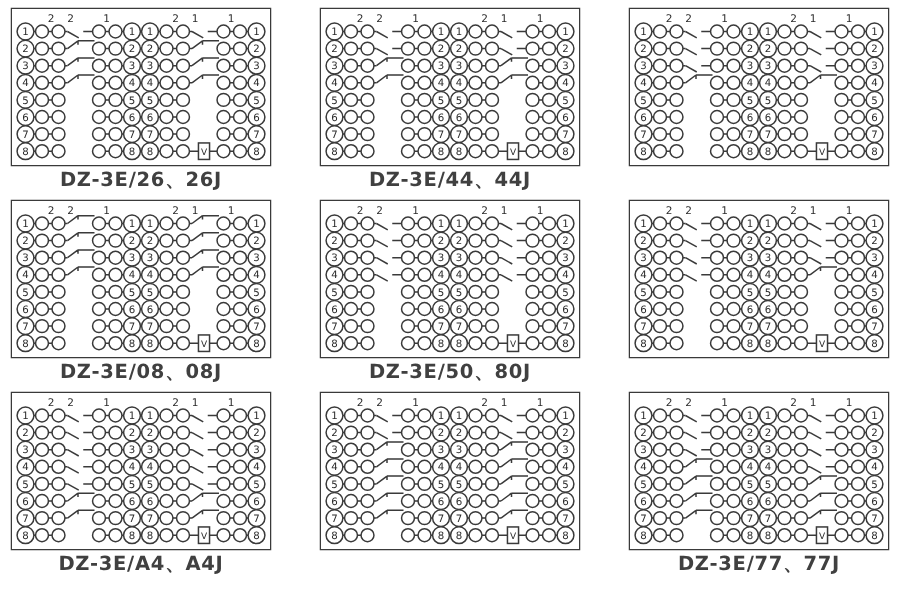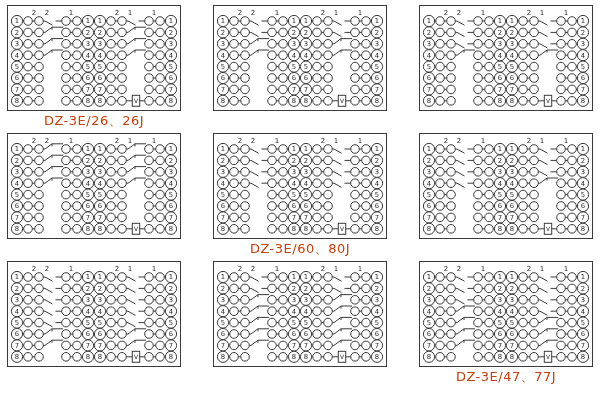--- a/index.html
+++ b/index.html
@@ -1,19 +1,19 @@
 <!DOCTYPE html>
 <html><head>
 <meta charset="utf-8">
 <style>
   html,body{margin:0;padding:0;background:#ffffff;}
   body{width:600px;height:400px;font-family:"DejaVu Sans",sans-serif;overflow:hidden;}
   .grid{display:grid;grid-template-columns:repeat(3,1fr);column-gap:26px;row-gap:2px;padding:5px 4px 0 4px;}
   .cell{display:flex;flex-direction:column;align-items:center;}
-  .caption{font-size:13px;color:#c2410c;letter-spacing:0.5px;line-height:20px;height:20px;white-space:nowrap;}
+  .caption{font-size:13px;color:#404040;letter-spacing:0.5px;line-height:20px;height:20px;white-space:nowrap;font-weight:bold;}
   svg.panel{display:block;}
 </style>
 </head>
 <body>
 
 <div class="grid">
     <div class="cell">
       <svg viewBox="0 0 174 106" width="174" height="106" class="panel">
         <rect x="0.5" y="0.5" width="173" height="105" fill="none" stroke="#3a3a3a" stroke-width="1"></rect>
         <text x="27" y="9.5" font-size="7" fill="#2a2a2a" text-anchor="middle" font-family="&quot;DejaVu Sans&quot;, sans-serif">2</text>
@@ -366,20 +366,21 @@
         <text x="129" y="98.1" font-size="6" fill="#2a2a2a" text-anchor="middle" font-family="&quot;DejaVu Sans&quot;, sans-serif">V</text>
         <circle cx="104" cy="95.8" r="4.3" fill="#fff" stroke="#3a3a3a" stroke-width="1"></circle>
         <circle cx="115" cy="95.8" r="4.3" fill="#fff" stroke="#3a3a3a" stroke-width="1"></circle>
         <circle cx="142" cy="95.8" r="4.3" fill="#fff" stroke="#3a3a3a" stroke-width="1"></circle>
         <circle cx="153" cy="95.8" r="4.3" fill="#fff" stroke="#3a3a3a" stroke-width="1"></circle>
         <circle cx="93" cy="95.8" r="5.6" fill="#fff" stroke="#3a3a3a" stroke-width="1"></circle>
         <text x="93" y="98.2" font-size="6.8" fill="#2a2a2a" text-anchor="middle" font-family="&quot;DejaVu Sans&quot;, sans-serif">8</text>
         <circle cx="164" cy="95.8" r="5.6" fill="#fff" stroke="#3a3a3a" stroke-width="1"></circle>
         <text x="164" y="98.2" font-size="6.8" fill="#2a2a2a" text-anchor="middle" font-family="&quot;DejaVu Sans&quot;, sans-serif">8</text>
       </svg>
+      <div class="caption">DZ-3E/44、44J</div>
     </div>
     <div class="cell">
       <svg viewBox="0 0 174 106" width="174" height="106" class="panel">
         <rect x="0.5" y="0.5" width="173" height="105" fill="none" stroke="#3a3a3a" stroke-width="1"></rect>
         <text x="27" y="9.5" font-size="7" fill="#2a2a2a" text-anchor="middle" font-family="&quot;DejaVu Sans&quot;, sans-serif">2</text>
         <text x="40" y="9.5" font-size="7" fill="#2a2a2a" text-anchor="middle" font-family="&quot;DejaVu Sans&quot;, sans-serif">2</text>
         <text x="64" y="9.5" font-size="7" fill="#2a2a2a" text-anchor="middle" font-family="&quot;DejaVu Sans&quot;, sans-serif">1</text>
         <line x1="15.4" y1="16" x2="38" y2="16" stroke="#3a3a3a" stroke-width="1"></line>
         <line x1="48.5" y1="16" x2="75.6" y2="16" stroke="#3a3a3a" stroke-width="1"></line>
         <path d="M38,16 L45.5,20.2" stroke="#3a3a3a" fill="none" stroke-width="1"></path>
@@ -726,20 +727,21 @@
         <text x="129" y="98.1" font-size="6" fill="#2a2a2a" text-anchor="middle" font-family="&quot;DejaVu Sans&quot;, sans-serif">V</text>
         <circle cx="104" cy="95.8" r="4.3" fill="#fff" stroke="#3a3a3a" stroke-width="1"></circle>
         <circle cx="115" cy="95.8" r="4.3" fill="#fff" stroke="#3a3a3a" stroke-width="1"></circle>
         <circle cx="142" cy="95.8" r="4.3" fill="#fff" stroke="#3a3a3a" stroke-width="1"></circle>
         <circle cx="153" cy="95.8" r="4.3" fill="#fff" stroke="#3a3a3a" stroke-width="1"></circle>
         <circle cx="93" cy="95.8" r="5.6" fill="#fff" stroke="#3a3a3a" stroke-width="1"></circle>
         <text x="93" y="98.2" font-size="6.8" fill="#2a2a2a" text-anchor="middle" font-family="&quot;DejaVu Sans&quot;, sans-serif">8</text>
         <circle cx="164" cy="95.8" r="5.6" fill="#fff" stroke="#3a3a3a" stroke-width="1"></circle>
         <text x="164" y="98.2" font-size="6.8" fill="#2a2a2a" text-anchor="middle" font-family="&quot;DejaVu Sans&quot;, sans-serif">8</text>
       </svg>
+      <div class="caption">DZ-3E/08、08J</div>
     </div>
     <div class="cell">
       <svg viewBox="0 0 174 106" width="174" height="106" class="panel">
         <rect x="0.5" y="0.5" width="173" height="105" fill="none" stroke="#3a3a3a" stroke-width="1"></rect>
         <text x="27" y="9.5" font-size="7" fill="#2a2a2a" text-anchor="middle" font-family="&quot;DejaVu Sans&quot;, sans-serif">2</text>
         <text x="40" y="9.5" font-size="7" fill="#2a2a2a" text-anchor="middle" font-family="&quot;DejaVu Sans&quot;, sans-serif">2</text>
         <text x="64" y="9.5" font-size="7" fill="#2a2a2a" text-anchor="middle" font-family="&quot;DejaVu Sans&quot;, sans-serif">1</text>
         <line x1="15.4" y1="16" x2="38" y2="16" stroke="#3a3a3a" stroke-width="1"></line>
         <line x1="48.5" y1="16" x2="75.6" y2="16" stroke="#3a3a3a" stroke-width="1"></line>
         <path d="M38,16 L45.5,20.2" stroke="#3a3a3a" fill="none" stroke-width="1"></path>
@@ -906,21 +908,21 @@
         <text x="129" y="98.1" font-size="6" fill="#2a2a2a" text-anchor="middle" font-family="&quot;DejaVu Sans&quot;, sans-serif">V</text>
         <circle cx="104" cy="95.8" r="4.3" fill="#fff" stroke="#3a3a3a" stroke-width="1"></circle>
         <circle cx="115" cy="95.8" r="4.3" fill="#fff" stroke="#3a3a3a" stroke-width="1"></circle>
         <circle cx="142" cy="95.8" r="4.3" fill="#fff" stroke="#3a3a3a" stroke-width="1"></circle>
         <circle cx="153" cy="95.8" r="4.3" fill="#fff" stroke="#3a3a3a" stroke-width="1"></circle>
         <circle cx="93" cy="95.8" r="5.6" fill="#fff" stroke="#3a3a3a" stroke-width="1"></circle>
         <text x="93" y="98.2" font-size="6.8" fill="#2a2a2a" text-anchor="middle" font-family="&quot;DejaVu Sans&quot;, sans-serif">8</text>
         <circle cx="164" cy="95.8" r="5.6" fill="#fff" stroke="#3a3a3a" stroke-width="1"></circle>
         <text x="164" y="98.2" font-size="6.8" fill="#2a2a2a" text-anchor="middle" font-family="&quot;DejaVu Sans&quot;, sans-serif">8</text>
       </svg>
-      <div class="caption">DZ-3E/60、80J</div>
+      <div class="caption">DZ-3E/50、80J</div>
     </div>
     <div class="cell">
       <svg viewBox="0 0 174 106" width="174" height="106" class="panel">
         <rect x="0.5" y="0.5" width="173" height="105" fill="none" stroke="#3a3a3a" stroke-width="1"></rect>
         <text x="27" y="9.5" font-size="7" fill="#2a2a2a" text-anchor="middle" font-family="&quot;DejaVu Sans&quot;, sans-serif">2</text>
         <text x="40" y="9.5" font-size="7" fill="#2a2a2a" text-anchor="middle" font-family="&quot;DejaVu Sans&quot;, sans-serif">2</text>
         <text x="64" y="9.5" font-size="7" fill="#2a2a2a" text-anchor="middle" font-family="&quot;DejaVu Sans&quot;, sans-serif">1</text>
         <line x1="15.4" y1="16" x2="38" y2="16" stroke="#3a3a3a" stroke-width="1"></line>
         <line x1="48.5" y1="16" x2="75.6" y2="16" stroke="#3a3a3a" stroke-width="1"></line>
         <path d="M38,16 L45.5,20.2" stroke="#3a3a3a" fill="none" stroke-width="1"></path>
@@ -1273,20 +1275,21 @@
         <text x="129" y="98.1" font-size="6" fill="#2a2a2a" text-anchor="middle" font-family="&quot;DejaVu Sans&quot;, sans-serif">V</text>
         <circle cx="104" cy="95.8" r="4.3" fill="#fff" stroke="#3a3a3a" stroke-width="1"></circle>
         <circle cx="115" cy="95.8" r="4.3" fill="#fff" stroke="#3a3a3a" stroke-width="1"></circle>
         <circle cx="142" cy="95.8" r="4.3" fill="#fff" stroke="#3a3a3a" stroke-width="1"></circle>
         <circle cx="153" cy="95.8" r="4.3" fill="#fff" stroke="#3a3a3a" stroke-width="1"></circle>
         <circle cx="93" cy="95.8" r="5.6" fill="#fff" stroke="#3a3a3a" stroke-width="1"></circle>
         <text x="93" y="98.2" font-size="6.8" fill="#2a2a2a" text-anchor="middle" font-family="&quot;DejaVu Sans&quot;, sans-serif">8</text>
         <circle cx="164" cy="95.8" r="5.6" fill="#fff" stroke="#3a3a3a" stroke-width="1"></circle>
         <text x="164" y="98.2" font-size="6.8" fill="#2a2a2a" text-anchor="middle" font-family="&quot;DejaVu Sans&quot;, sans-serif">8</text>
       </svg>
+      <div class="caption">DZ-3E/A4、A4J</div>
     </div>
     <div class="cell">
       <svg viewBox="0 0 174 106" width="174" height="106" class="panel">
         <rect x="0.5" y="0.5" width="173" height="105" fill="none" stroke="#3a3a3a" stroke-width="1"></rect>
         <text x="27" y="9.5" font-size="7" fill="#2a2a2a" text-anchor="middle" font-family="&quot;DejaVu Sans&quot;, sans-serif">2</text>
         <text x="40" y="9.5" font-size="7" fill="#2a2a2a" text-anchor="middle" font-family="&quot;DejaVu Sans&quot;, sans-serif">2</text>
         <text x="64" y="9.5" font-size="7" fill="#2a2a2a" text-anchor="middle" font-family="&quot;DejaVu Sans&quot;, sans-serif">1</text>
         <line x1="15.4" y1="16" x2="38" y2="16" stroke="#3a3a3a" stroke-width="1"></line>
         <line x1="48.5" y1="16" x2="75.6" y2="16" stroke="#3a3a3a" stroke-width="1"></line>
         <path d="M38,16 L45.5,20.2" stroke="#3a3a3a" fill="none" stroke-width="1"></path>
@@ -1645,15 +1648,15 @@
         <text x="129" y="98.1" font-size="6" fill="#2a2a2a" text-anchor="middle" font-family="&quot;DejaVu Sans&quot;, sans-serif">V</text>
         <circle cx="104" cy="95.8" r="4.3" fill="#fff" stroke="#3a3a3a" stroke-width="1"></circle>
         <circle cx="115" cy="95.8" r="4.3" fill="#fff" stroke="#3a3a3a" stroke-width="1"></circle>
         <circle cx="142" cy="95.8" r="4.3" fill="#fff" stroke="#3a3a3a" stroke-width="1"></circle>
         <circle cx="153" cy="95.8" r="4.3" fill="#fff" stroke="#3a3a3a" stroke-width="1"></circle>
         <circle cx="93" cy="95.8" r="5.6" fill="#fff" stroke="#3a3a3a" stroke-width="1"></circle>
         <text x="93" y="98.2" font-size="6.8" fill="#2a2a2a" text-anchor="middle" font-family="&quot;DejaVu Sans&quot;, sans-serif">8</text>
         <circle cx="164" cy="95.8" r="5.6" fill="#fff" stroke="#3a3a3a" stroke-width="1"></circle>
         <text x="164" y="98.2" font-size="6.8" fill="#2a2a2a" text-anchor="middle" font-family="&quot;DejaVu Sans&quot;, sans-serif">8</text>
       </svg>
-      <div class="caption">DZ-3E/47、77J</div>
+      <div class="caption">DZ-3E/77、77J</div>
     </div>
   </div>
 
 </body></html>

